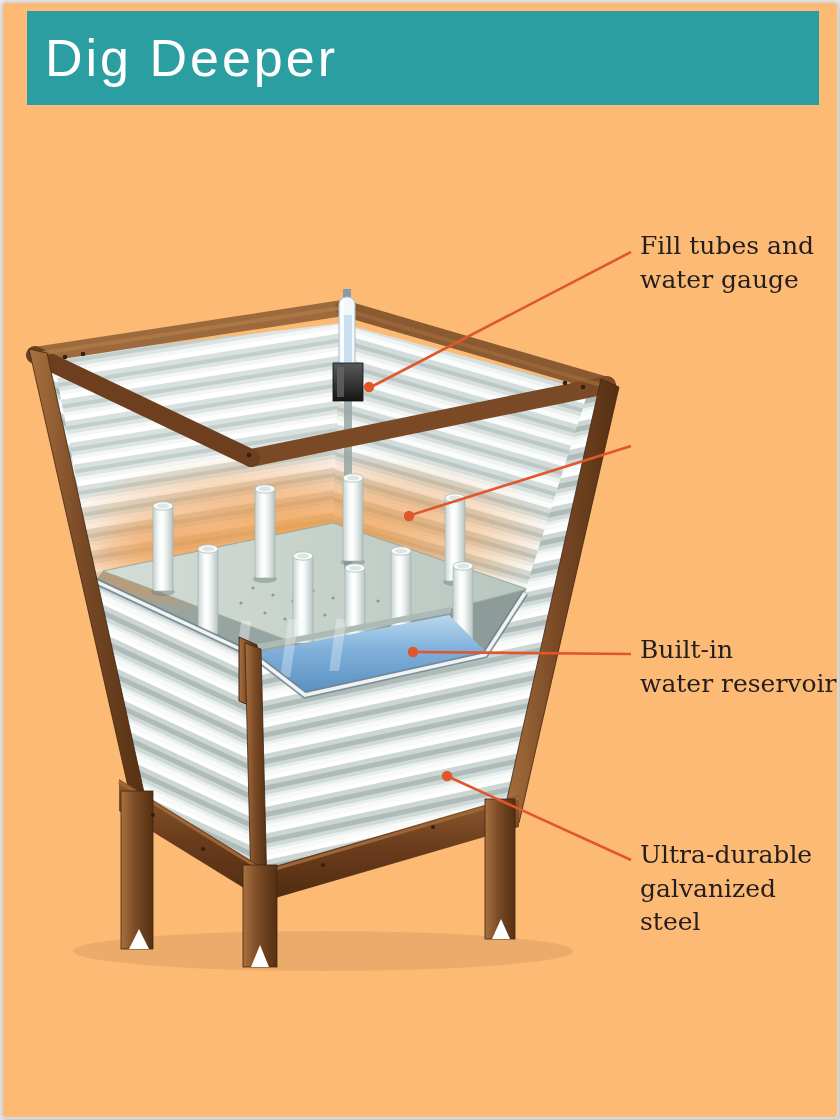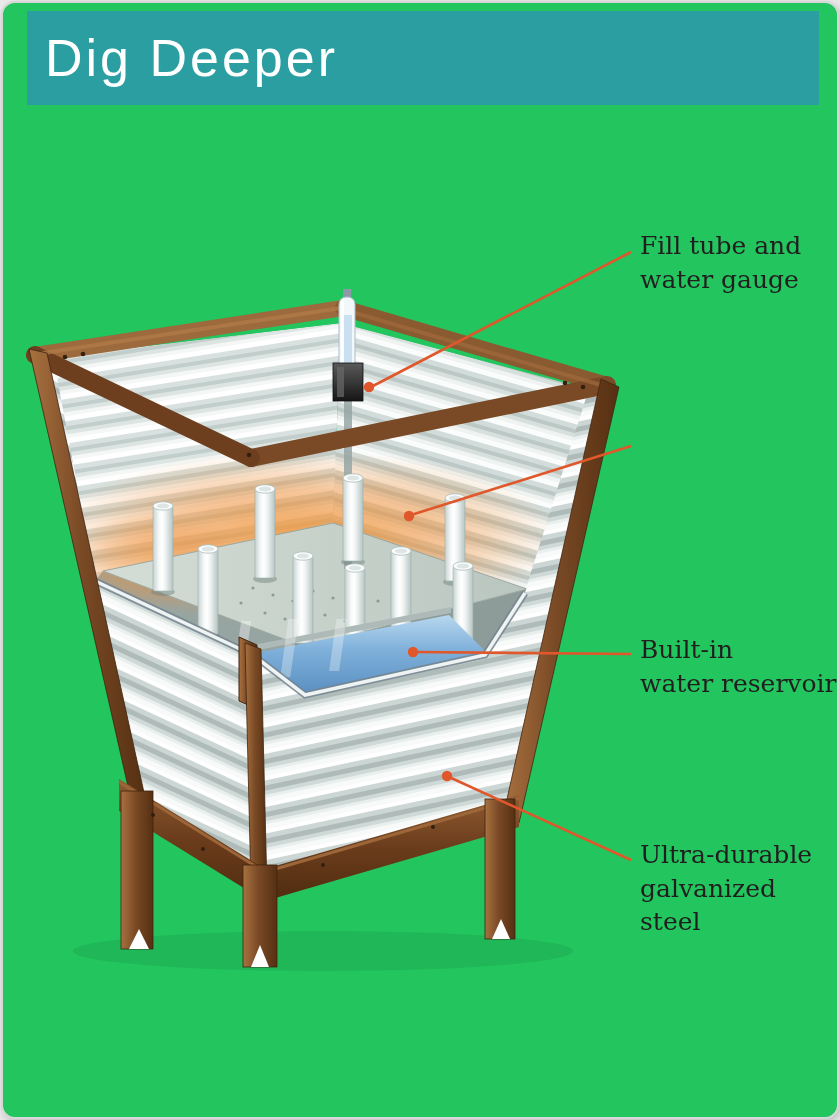--- a/index.html
+++ b/index.html
@@ -1,17 +1,17 @@
 <!DOCTYPE html>
 <html><head>
 <meta charset="utf-8">
 <style>
   html,body{margin:0;padding:0;width:840px;height:1120px;background:#e9e9e9;overflow:hidden;}
   .page{position:relative;width:840px;height:1120px;font-family:"Liberation Sans",sans-serif;}
-  .card{position:absolute;inset:1px;background:#22c55e;border:2px solid #d7d7d7;border-radius:14px;box-shadow:2px 3px 7px rgba(0,0,0,.18);overflow:hidden;}
+  .card{position:absolute;inset:1px;background:#fdba74;border:2px solid #d7d7d7;border-radius:6px;box-shadow:2px 3px 7px rgba(0,0,0,.18);overflow:hidden;}
   .header-bar{position:absolute;left:24px;top:8px;width:792px;height:94px;background:#2B9EA1;display:flex;align-items:center;}
   .header-title{color:#ffffff;font-size:52px;font-weight:400;letter-spacing:3px;padding-left:18px;line-height:1;}
   .illustration-svg{position:absolute;left:0;top:0;width:840px;height:1120px;}
   .callout{position:absolute;font-family:"DejaVu Serif","Liberation Serif",serif;font-size:25px;line-height:1.34;color:#221e1f;white-space:pre-line;}
   .c1{left:637px;top:226px;}
   .c2{left:637px;top:418px;}
   .c3{left:637px;top:630px;}
   .c4{left:637px;top:835px;}
 </style>
 </head>
@@ -263,21 +263,21 @@
         <circle cx="366" cy="384" r="5.2" fill="#E0572B"></circle>
         <line x1="628" y1="443" x2="408" y2="512" stroke="#E0572B" stroke-width="2.6"></line>
         <circle cx="406" cy="513" r="5.2" fill="#E0572B"></circle>
         <line x1="628" y1="651" x2="412" y2="649" stroke="#E0572B" stroke-width="2.6"></line>
         <circle cx="410" cy="649" r="5.2" fill="#E0572B"></circle>
         <line x1="628" y1="857" x2="446" y2="774" stroke="#E0572B" stroke-width="2.6"></line>
         <circle cx="444" cy="773" r="5.2" fill="#E0572B"></circle>
       </g>
     </svg>
 
-    <div class="callout c1">Fill tube and
+    <div class="callout c1">Fill tubes and
 water gauge</div>
     <div class="callout c4">Ultra-durable
 galvanized steel</div>
     <div class="callout c3">Built-in
 water reservoir</div>
 
   </div>
 </div>
 
 </body></html>

